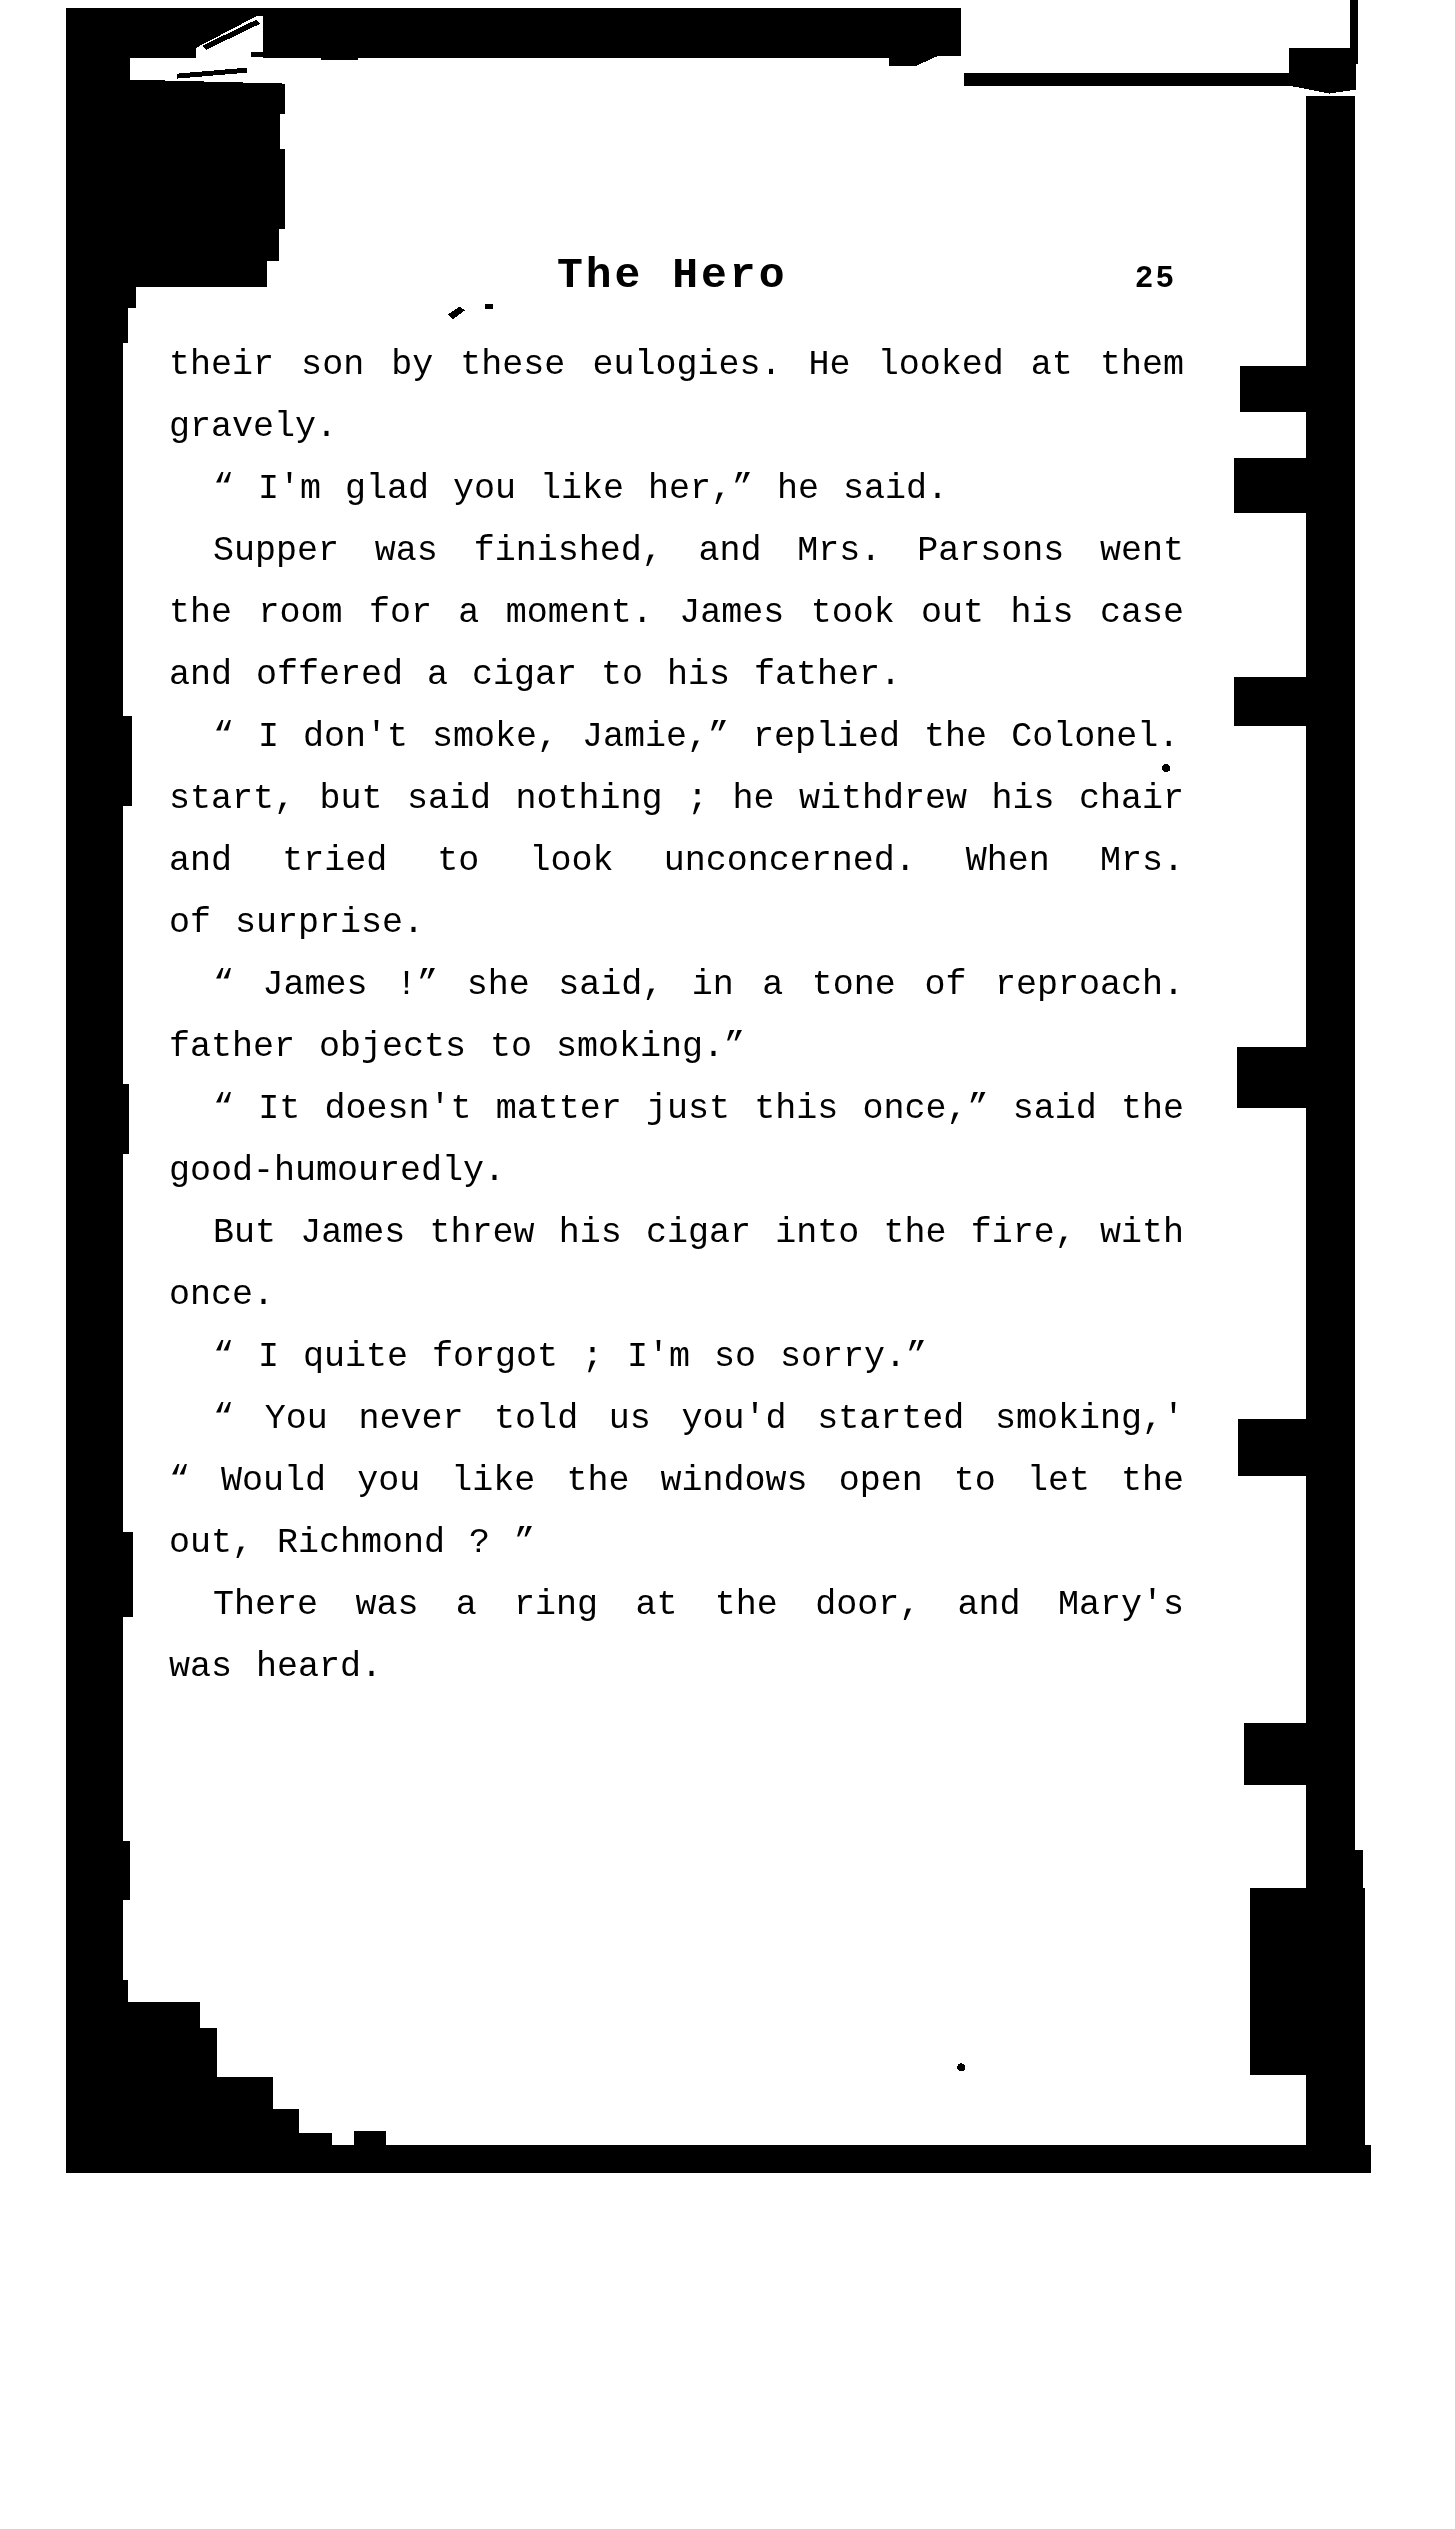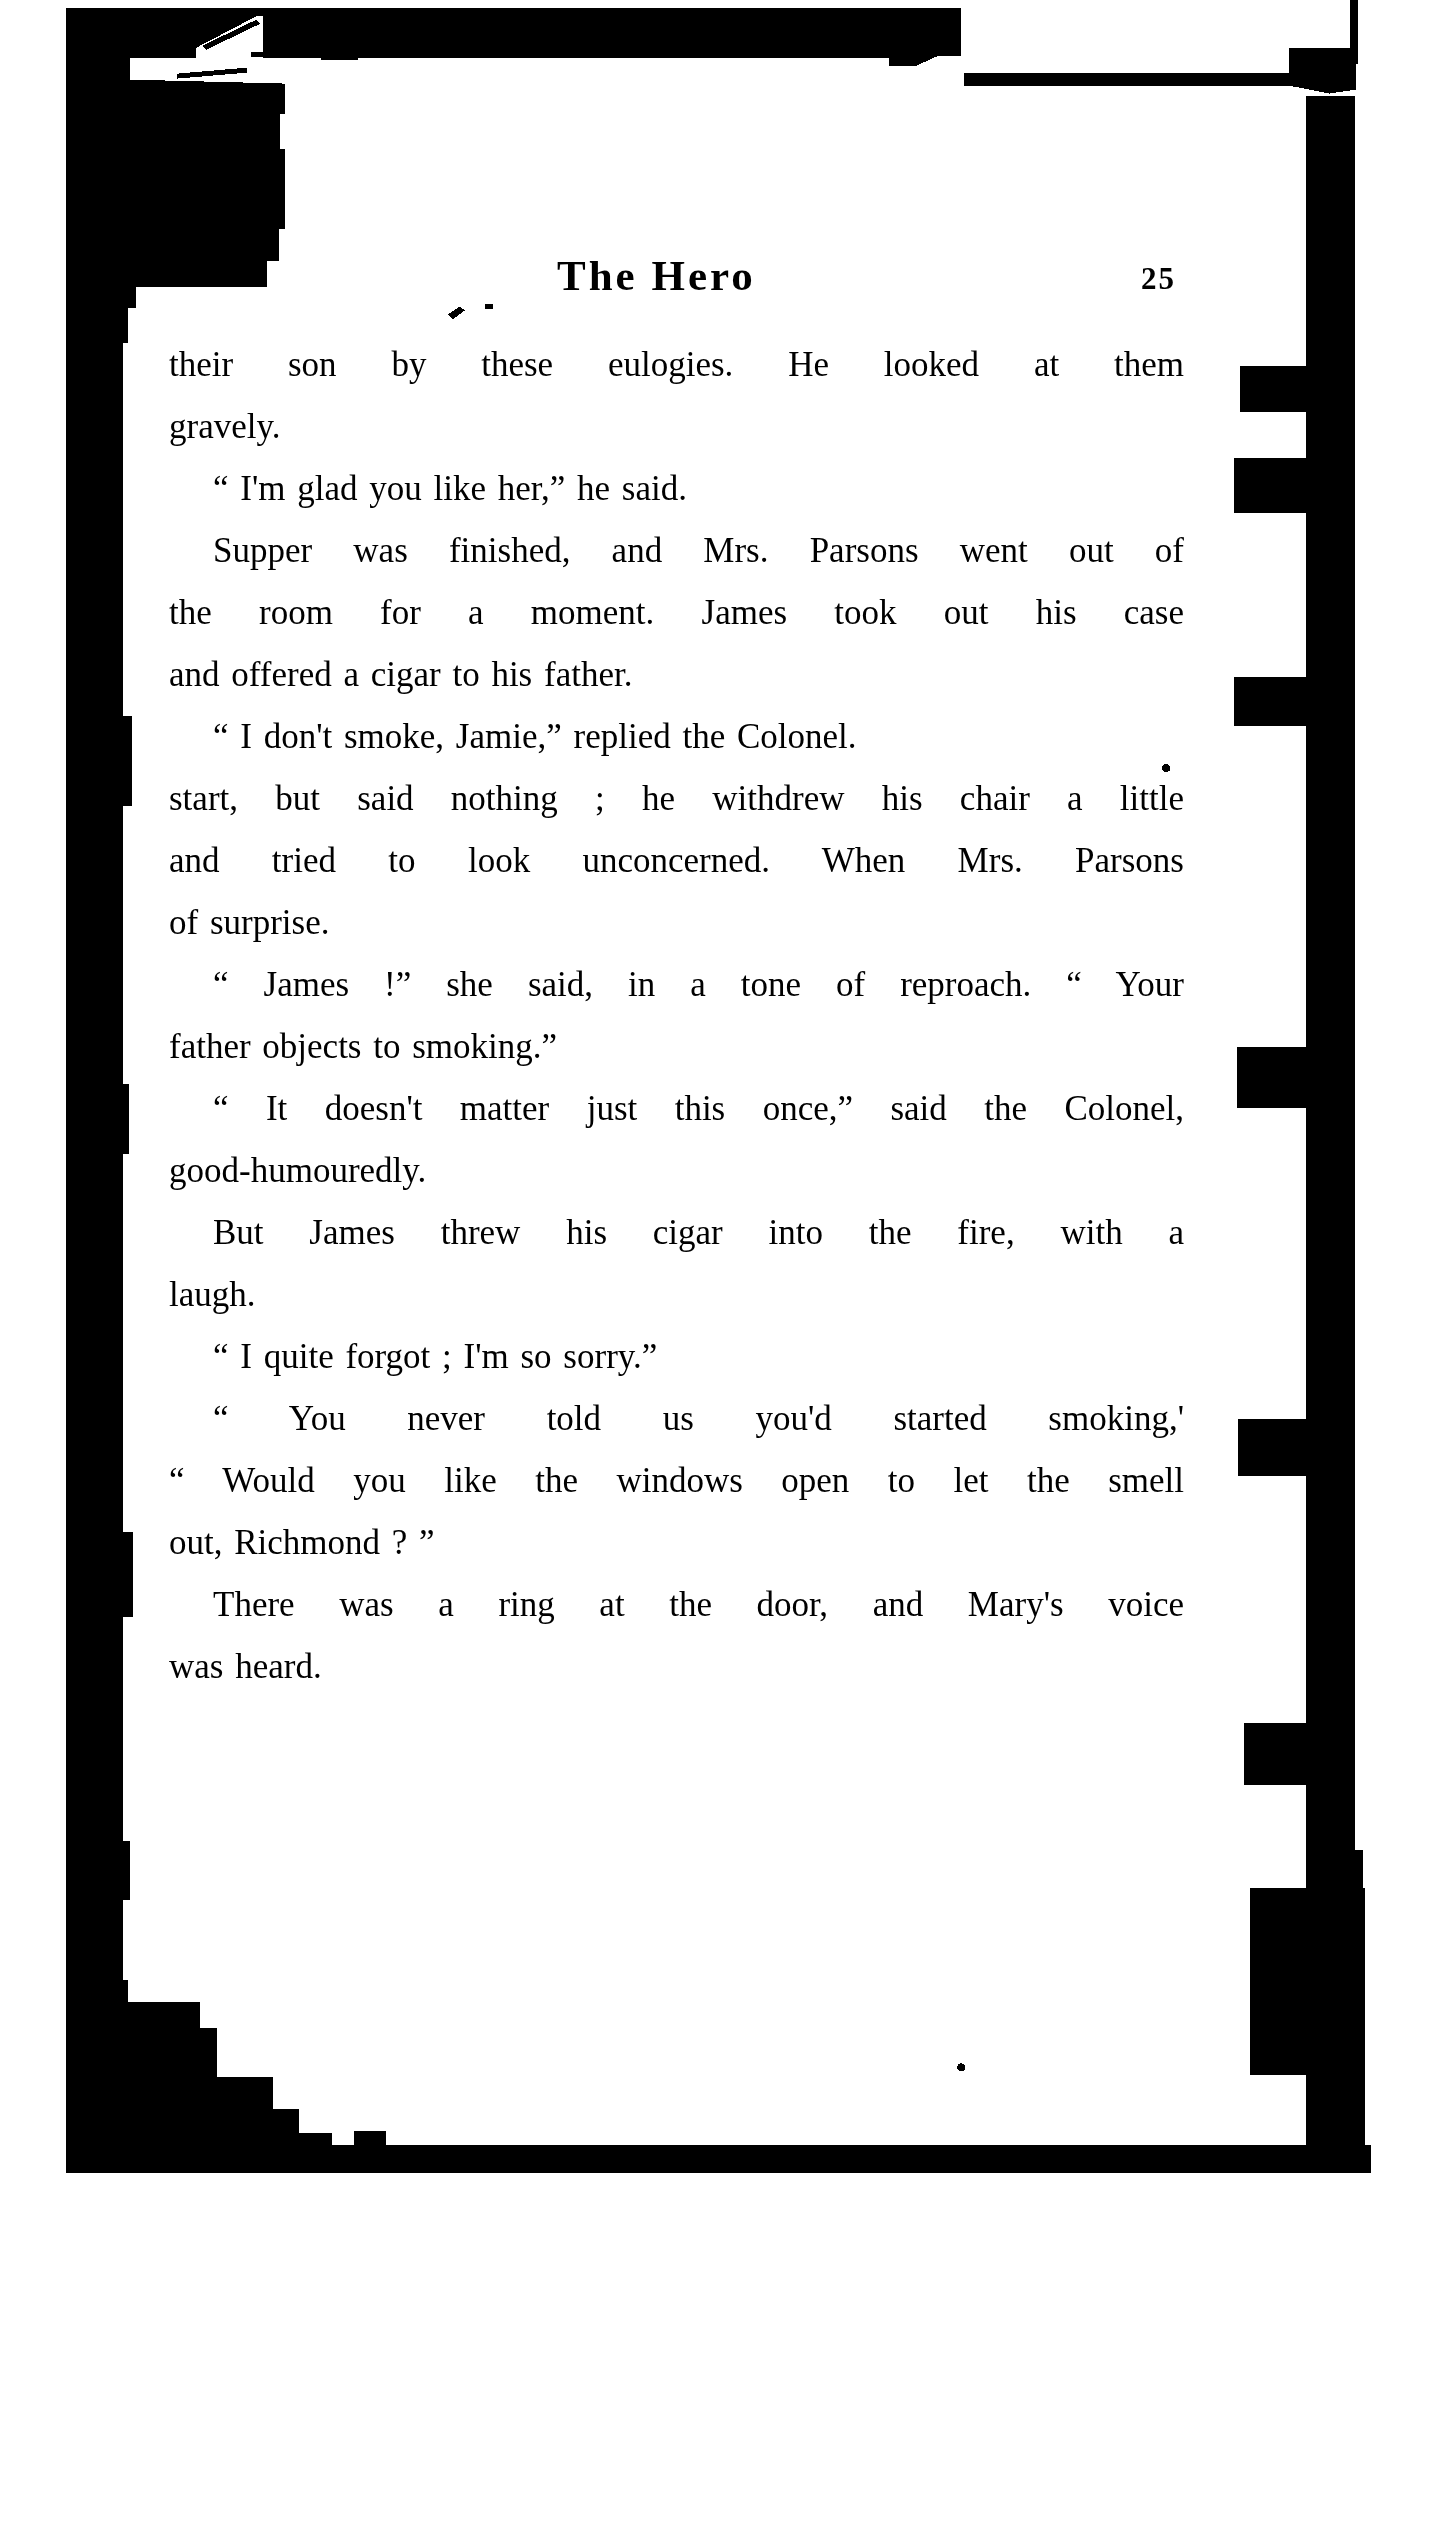--- a/index.html
+++ b/index.html
@@ -1,21 +1,21 @@
 <!DOCTYPE html>
 <html><head>
 <meta charset="utf-8">
 <style>
   html,body{margin:0;padding:0;background:#ffffff;}
   .page{
     position:relative;
     width:1456px;height:2529px;
     background:#ffffff;
     overflow:hidden;
-    font-family:Liberation Serif, serif;
+    font-family:Liberation Mono, monospace;
     color:#000;
   }
   .artifact-layer{position:absolute;left:0;top:0;width:1456px;height:2529px;pointer-events:none;}
   .running-header{
     position:absolute;left:557px;top:251px;width:259px;height:60px;
     font-weight:bold;font-size:43px;letter-spacing:3px;white-space:nowrap;
   }
   .page-number{
     position:absolute;left:1116px;top:261px;width:60px;height:44px;
     font-weight:bold;font-size:31px;letter-spacing:2px;text-align:right;
@@ -111,21 +111,21 @@
       <div class="line">and offered a cigar to his father.</div>
       <div class="line in">“ I don't smoke, Jamie,” replied the Colonel.</div>
       <div class="line j">start, but said nothing ;  he withdrew his chair a little</div>
       <div class="line j">and tried to look unconcerned.  When Mrs. Parsons</div>
       <div class="line">of surprise.</div>
       <div class="line j in">“ James !”  she said, in a tone of reproach.  “ Your</div>
       <div class="line">father objects to smoking.”</div>
       <div class="line j in">“ It doesn't matter just this once,” said the Colonel,</div>
       <div class="line">good-humouredly.</div>
       <div class="line j in">But James threw his cigar into the fire, with a</div>
-      <div class="line">laugh.</div>
+      <div class="line">once.</div>
       <div class="line in">“ I quite forgot ;  I'm so sorry.”</div>
       <div class="line j in">“ You never told us you'd started smoking,'</div>
       <div class="line j">“ Would you like the windows open to let the smell</div>
       <div class="line">out, Richmond ? ”</div>
       <div class="line j in">There was a ring at the door, and Mary's voice</div>
       <div class="line">was heard.</div>
     </div>
 
 </div>
 

